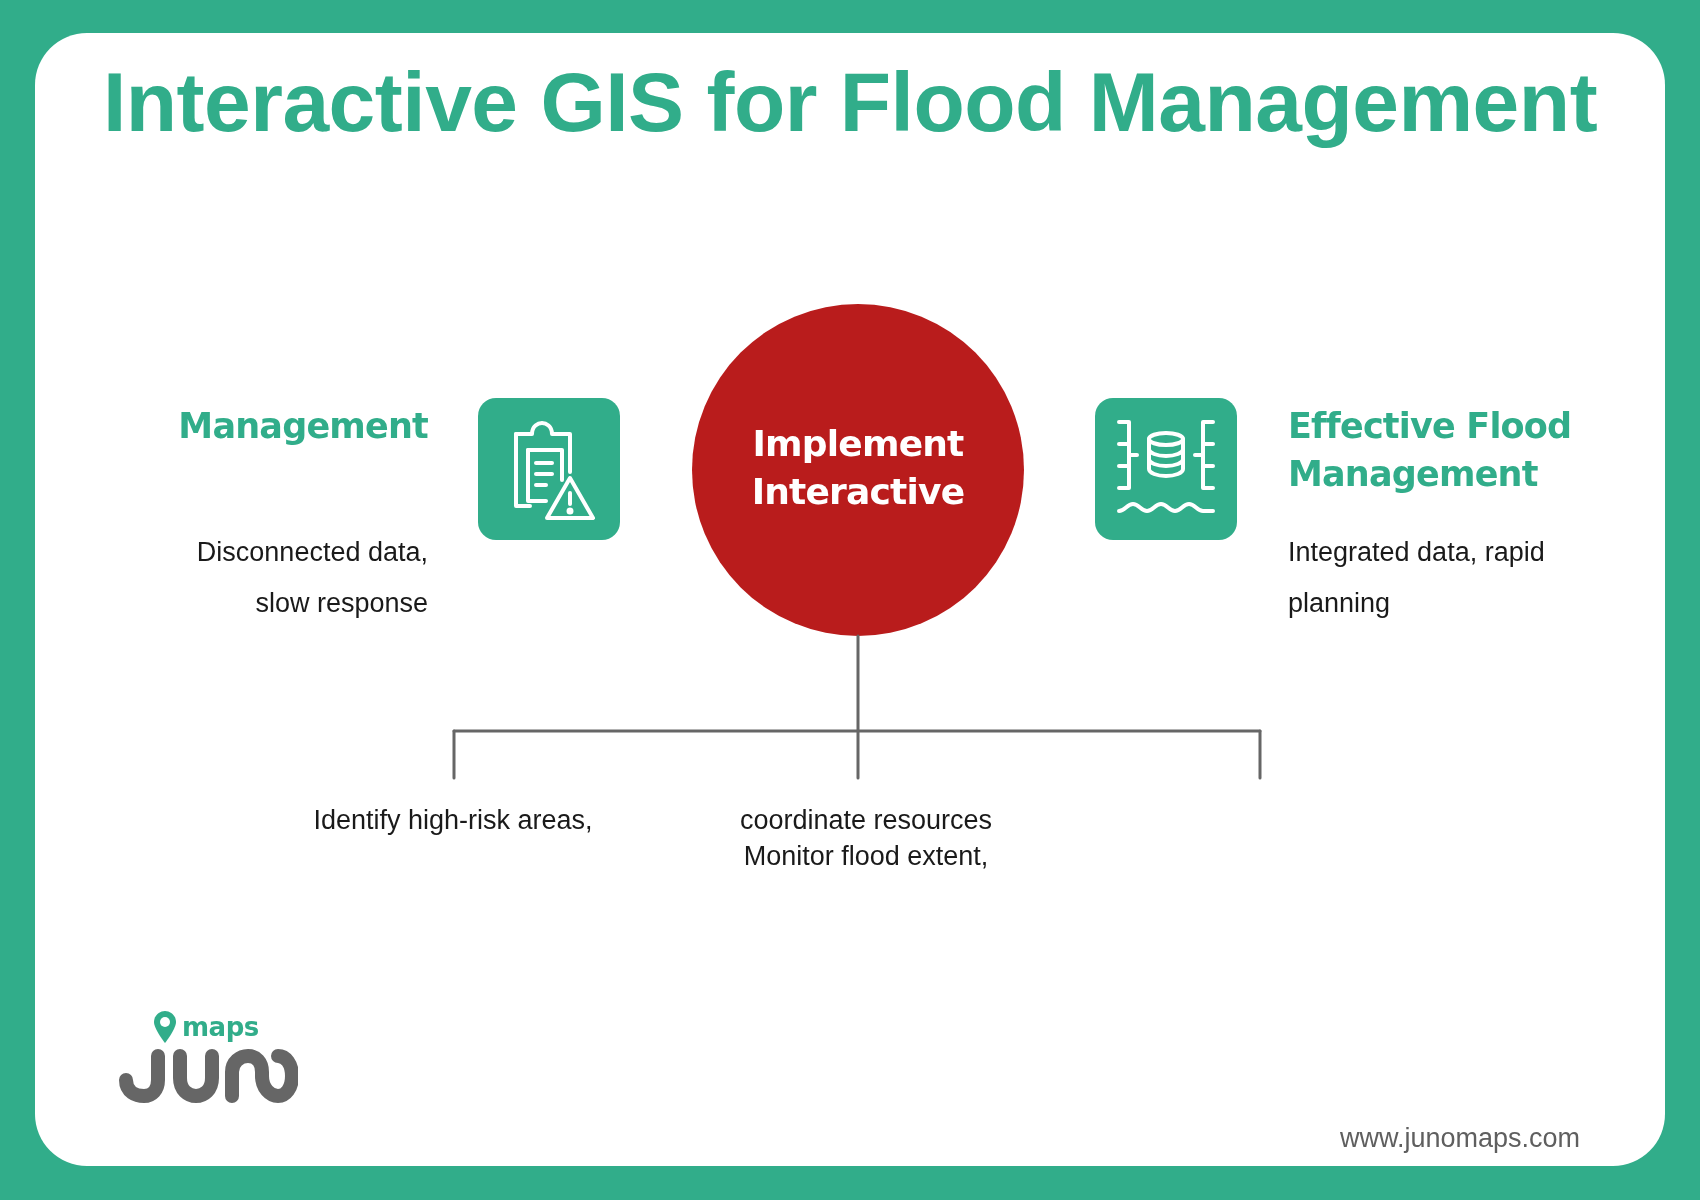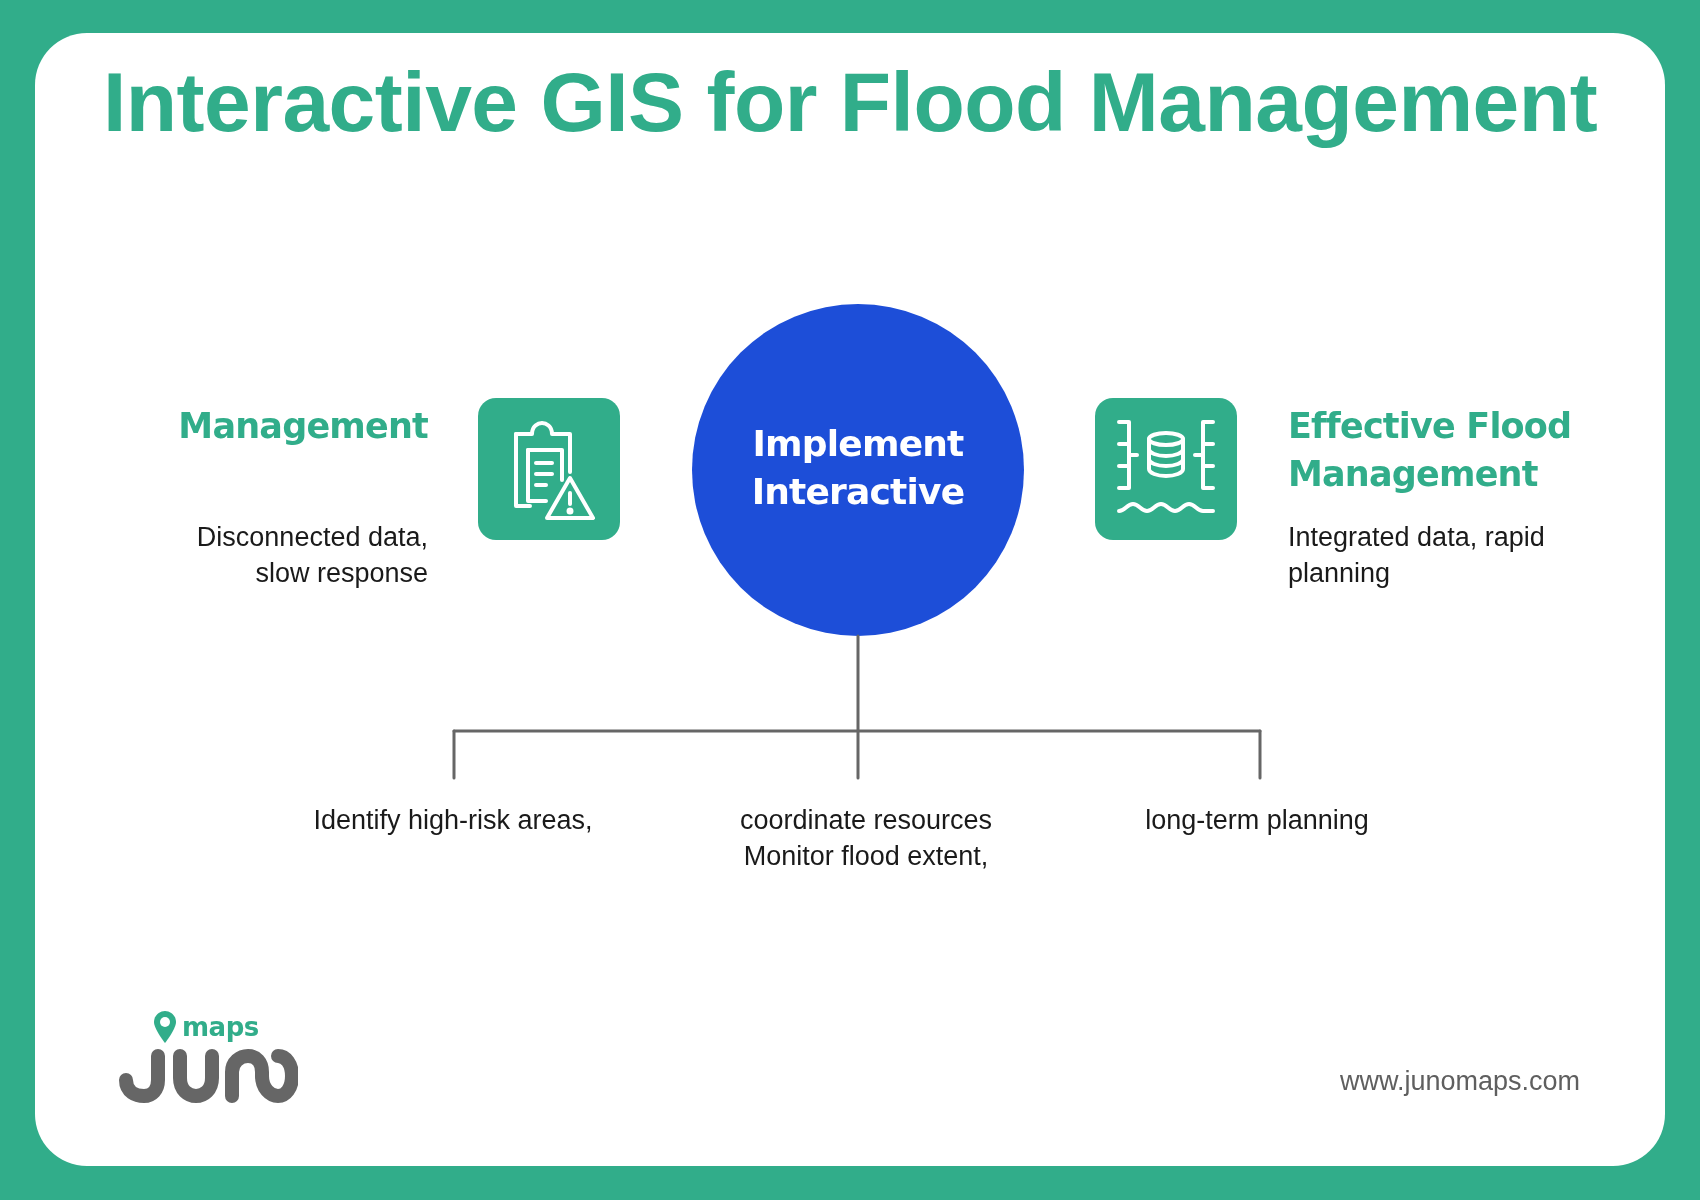--- a/index.html
+++ b/index.html
@@ -41,38 +41,38 @@
   .heading.right { left: 1288px; width: 330px; top: 402px; text-align: left; }
   .desc {
     position: absolute;
     font-family: "Liberation Sans", sans-serif;
     font-size: 27px;
     line-height: 36px;
     color: #1a1a1a;
   }
   .desc.left { left: 140px; width: 288px; top: 519px; text-align: right; }
   .desc.right { left: 1288px; width: 320px; top: 519px; text-align: left; }
-  .desc .line { display: block; white-space: nowrap; }
+  .desc .line { display: block; white-space: nowrap; margin-top: 15px; }
 
   .icon-box {
     position: absolute;
     width: 142px; height: 142px;
     background: #31AD8A;
     border-radius: 18px;
     display: flex; align-items: center; justify-content: center;
   }
   .icon-box.left { left: 478px; top: 398px; }
   .icon-box.right { left: 1095px; top: 398px; }
 
   .circle {
     position: absolute;
     left: 692px; top: 304px;
     width: 332px; height: 332px;
     border-radius: 50%;
-    background: #1d4ed8;
+    background: #b91c1c;
     display: flex; align-items: center; justify-content: center;
   }
   .circle-text {
     font-family: "DejaVu Sans", sans-serif;
     font-weight: bold;
     font-size: 36px;
     line-height: 48px;
     color: #ffffff;
     text-align: center;
     letter-spacing: -0.8px;
@@ -110,21 +110,21 @@
     font-size: 26px;
     line-height: 30px;
     color: #31AD8A;
     letter-spacing: -0.5px;
   }
   .logo-pin { position: absolute; left: 34px; top: 2px; }
   .logo-juno { position: absolute; left: 0; top: 36px; }
 
   .url {
     position: absolute;
-    left: 1300px; top: 1063px;
+    left: 1300px; top: 1120px;
     width: 280px;
     text-align: right;
     font-family: "Liberation Sans", sans-serif;
     font-size: 27px;
     line-height: 36px;
     color: #5f5f5f;
   }
 </style>
 </head>
 <body>
@@ -205,21 +205,20 @@
 </svg>
 
 <div class="outcome o1">
   <span class="line">Identify high-risk areas,</span>
 </div>
 <div class="outcome o2">
   <span class="line">coordinate resources</span>
   <span class="line">Monitor flood extent,</span>
 </div>
 <div class="outcome o3">
-  <span class="line">long-term planning</span>
 </div>
 
 <div class="logo">
   <svg class="logo-pin" width="26" height="34" viewBox="0 0 26 34">
     <path d="M13 33 C13 33 2 19 2 12 C2 6 7 1 13 1 C19 1 24 6 24 12 C24 19 13 33 13 33 Z" fill="#31AD8A"></path>
     <circle cx="13" cy="12" r="5" fill="#ffffff"></circle>
   </svg>
   <span class="logo-maps">maps</span>
   <svg class="logo-juno" width="180" height="60" viewBox="0 0 180 60">
     <g fill="none" stroke="#666666" stroke-width="14" stroke-linecap="round" stroke-linejoin="round">

